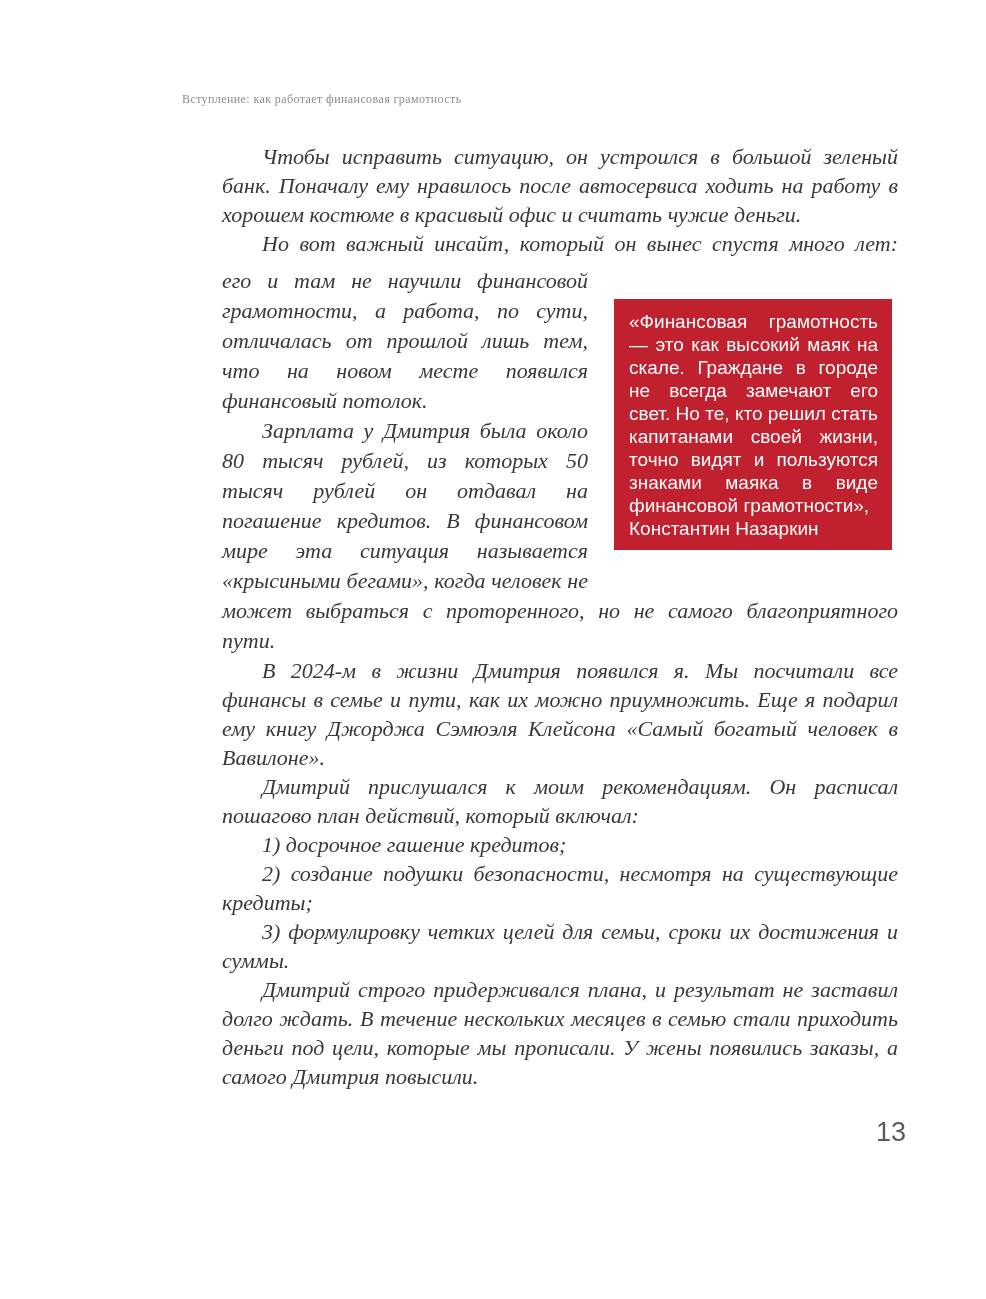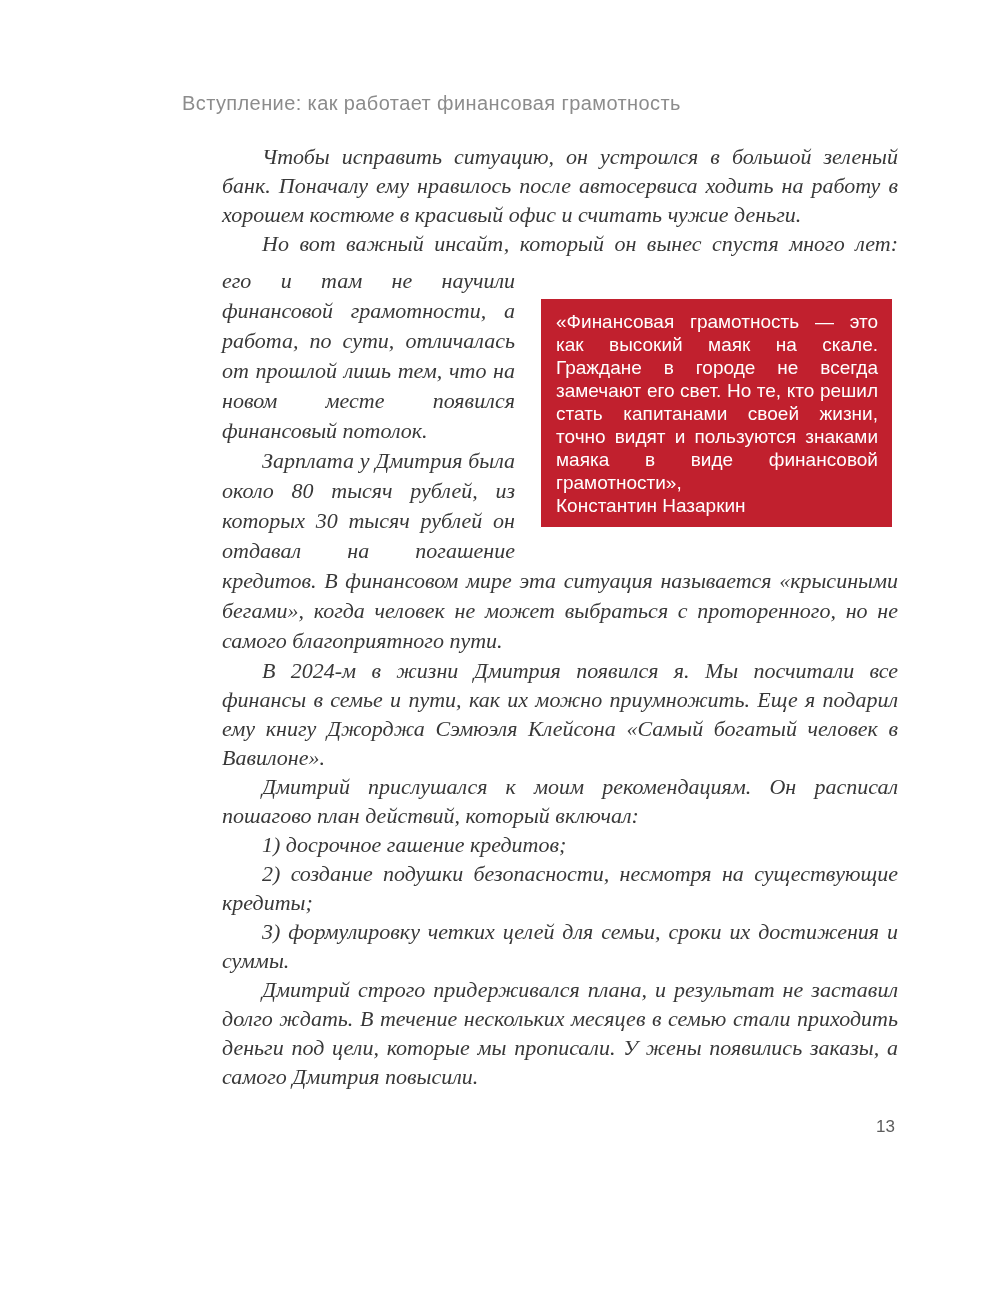--- a/index.html
+++ b/index.html
@@ -11,22 +11,22 @@
     position: relative;
     width: 986px;
     height: 1299px;
     background: #ffffff;
     overflow: hidden;
   }
   .running-head {
     position: absolute;
     left: 182px;
     top: 92px;
-    font-family: Liberation Sans, sans-serif;
-    font-size: 20px;
+    font-family: Liberation Serif, serif;
+    font-size: 12px;
     letter-spacing: 0.4px;
     color: #8c8c8c;
   }
   .content {
     position: absolute;
     left: 182px;
     top: 142px;
     width: 676px;
     font-family: "Liberation Serif", serif;
     font-style: italic;
@@ -45,21 +45,21 @@
   }
   .lead-line {
     text-align-last: justify;
   }
   .wrap-section {
     margin-top: 8px;
     line-height: 30px;
   }
   .quote-box {
     float: right;
-    width: 351px;
+    width: 278px;
     min-height: 204px;
     box-sizing: border-box;
     margin: 33px 6px 25px 26px;
     padding: 11px 14px 10px 15px;
     background: #c1202e;
     font-family: "Liberation Sans", sans-serif;
     font-style: normal;
     font-size: 19px;
     line-height: 23px;
     color: #ffffff;
@@ -74,21 +74,21 @@
     text-align: left;
   }
   .outcome {
     margin-top: 5px;
   }
   .page-number {
     position: absolute;
     left: 876px;
     top: 1117px;
     font-family: "Liberation Sans", sans-serif;
-    font-size: 17px;
+    font-size: 27px;
     font-weight: 300;
     color: #5c5c5c;
   }
 </style>
 </head>
 <body>
 
 <div class="page">
 
   <div class="running-head">Вступление: как работает финансовая грамотность</div>
@@ -101,21 +101,21 @@
 
     <div class="wrap-section">
 
       <aside class="quote-box">
         <div class="quote-text">«Финансовая грамотность — это как высокий маяк на скале. Граждане в городе не всегда замечают его свет. Но те, кто решил стать капитанами своей жизни, точно видят и пользуются знаками маяка в виде финансовой грамотности»,</div>
         <div class="quote-author">Константин Назаркин</div>
       </aside>
 
       <p class="para">его и там не научили финансовой грамотности, а работа, по сути, отличалась от прошлой лишь тем, что на новом месте появился финансовый потолок.</p>
 
-      <p class="para indent">Зарплата у Дмитрия была около 80 тысяч рублей, из которых 30 тысяч рублей он отдавал на погашение кредитов. В финансовом мире эта ситуация называется «крысиными бегами», когда человек не может выбраться с проторенного, но не самого благоприятного пути.</p>
+      <p class="para indent">Зарплата у Дмитрия была около 80 тысяч рублей, из которых 50 тысяч рублей он отдавал на погашение кредитов. В финансовом мире эта ситуация называется «крысиными бегами», когда человек не может выбраться с проторенного, но не самого благоприятного пути.</p>
 
     </div>
 
     <p class="para indent">В 2024-м в жизни Дмитрия появился я. Мы посчитали все финансы в семье и пути, как их можно приумножить. Еще я подарил ему книгу Джорджа Сэмюэля Клейсона «Самый богатый человек в Вавилоне».</p>
 
     <p class="para indent">Дмитрий прислушался к моим рекомендациям. Он расписал пошагово план действий, который включал:</p>
 
     <p class="para indent">1) досрочное гашение кредитов;</p>
 
     <p class="para indent">2) создание подушки безопасности, несмотря на существующие кредиты;</p>

